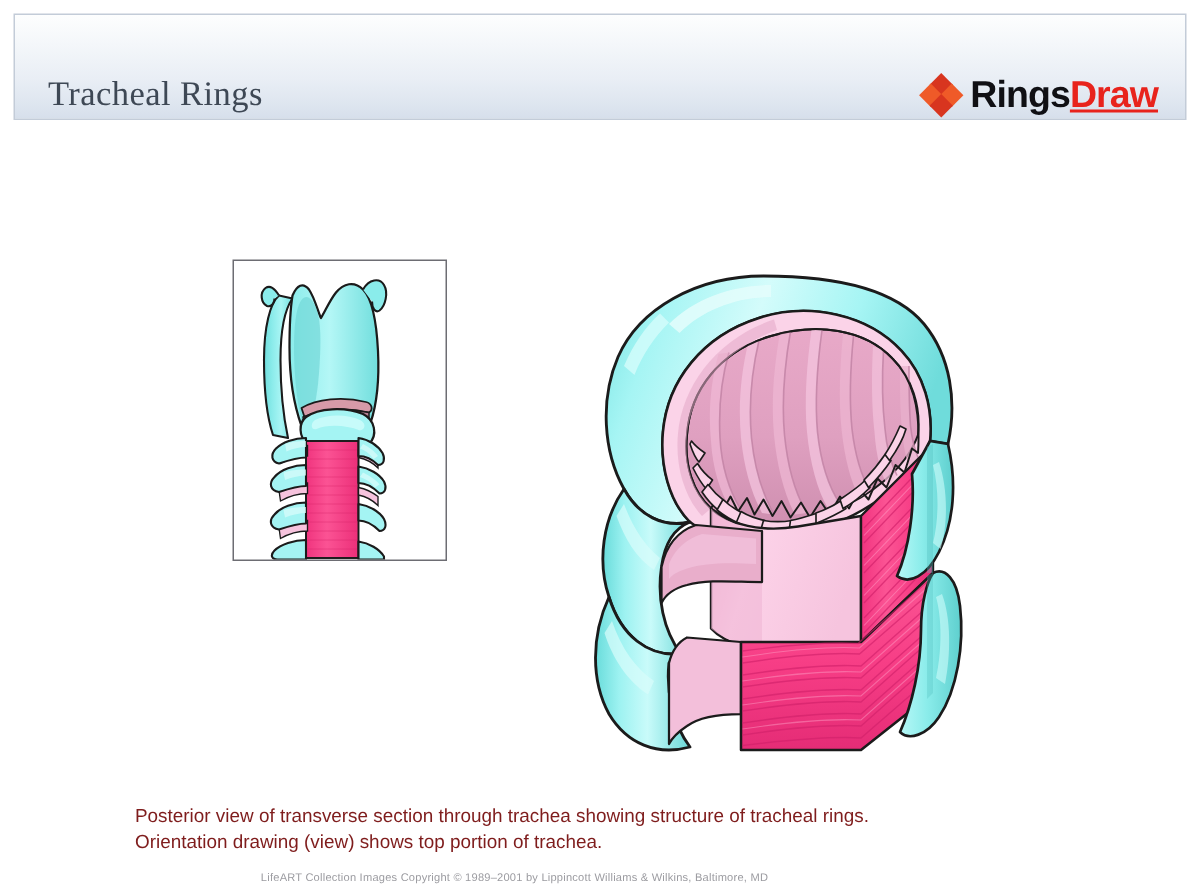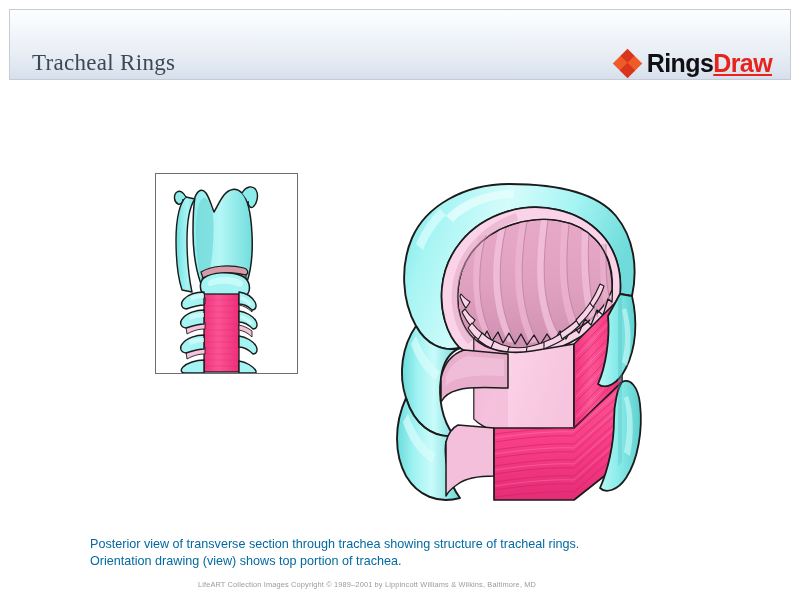--- a/index.html
+++ b/index.html
@@ -101,34 +101,33 @@
   }
 
   
   #caption {
     position: absolute;
     left: 90px;
     top: 536px;
     width: 660px;
     font-size: 12.6px;
     line-height: 16.5px;
-    color: #0369a1;
+    color: #7f1d1d;
   }
   #caption .cap-line { white-space: nowrap; }
 
   #copyright {
     position: absolute;
     left: 0;
     top: 580px;
     width: 686px;
     text-align: center;
     font-size: 7.4px;
     color: #9b9ba0;
     letter-spacing: 0.15px;
-    padding-left: 24px;
   }
 </style>
 </head>
 <body>
 
 <div id="header-bar">
   <div id="page-title">Tracheal Rings</div>
 
   <div id="brand-logo">
     <div id="brand-mark">

